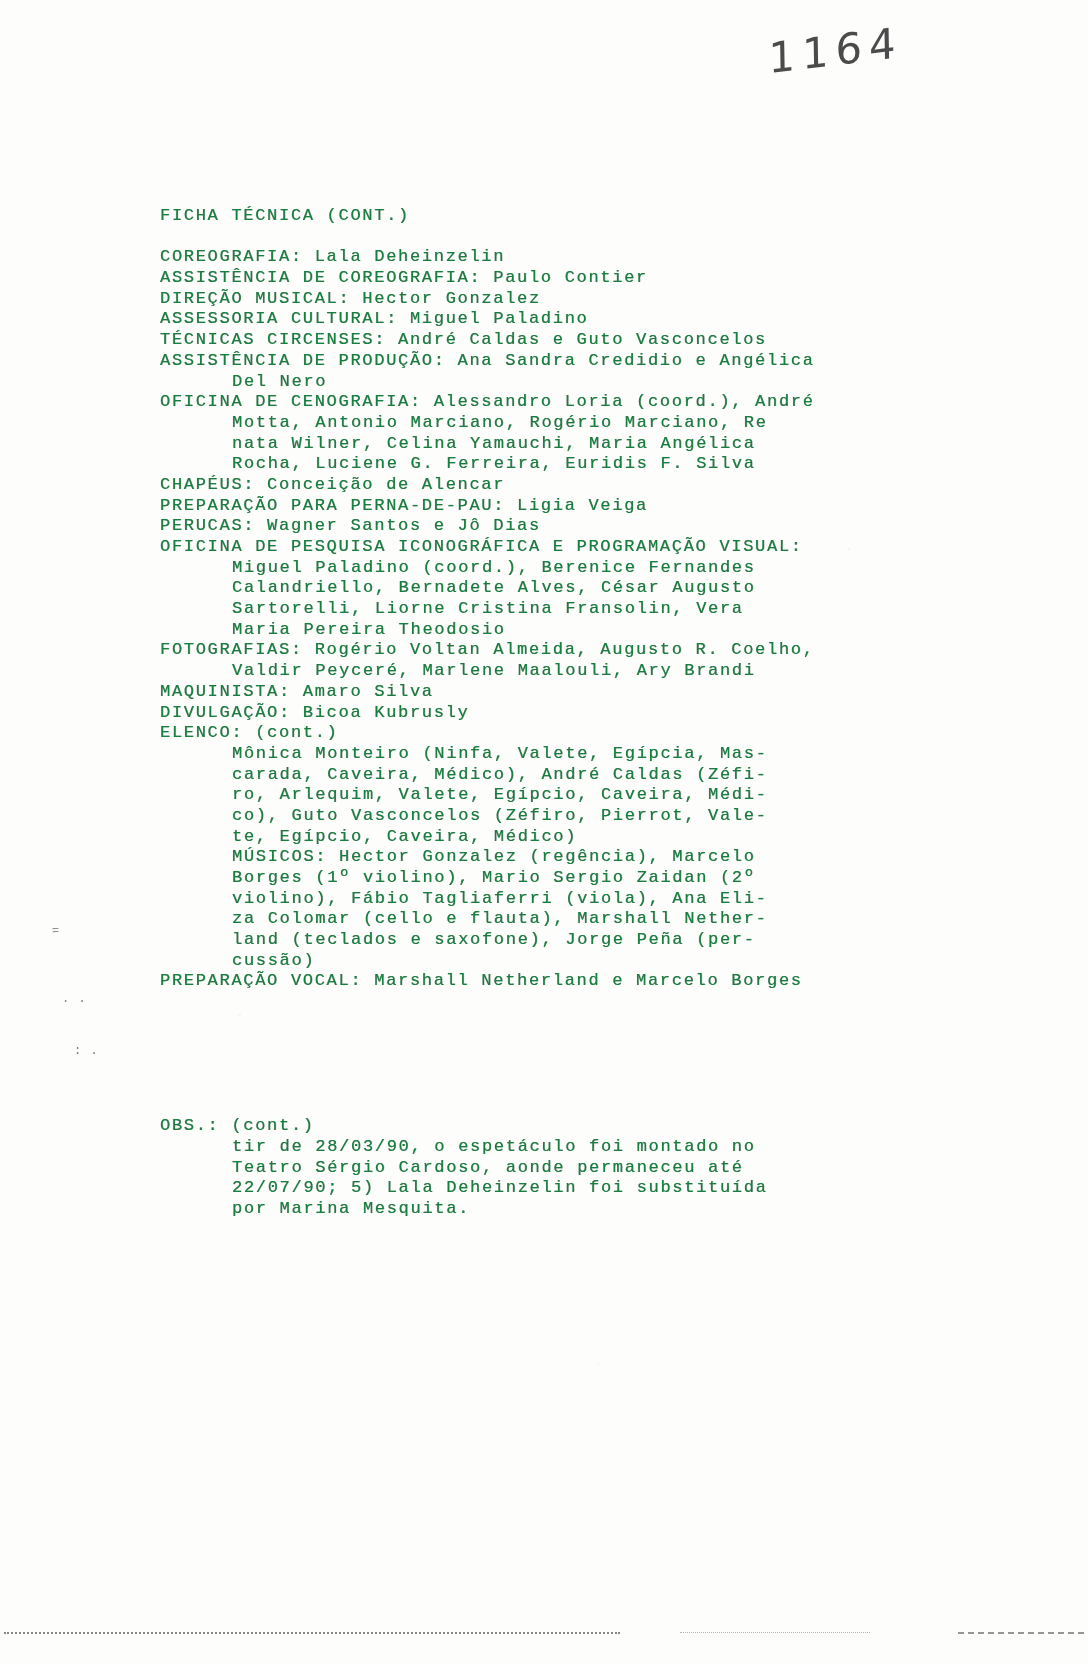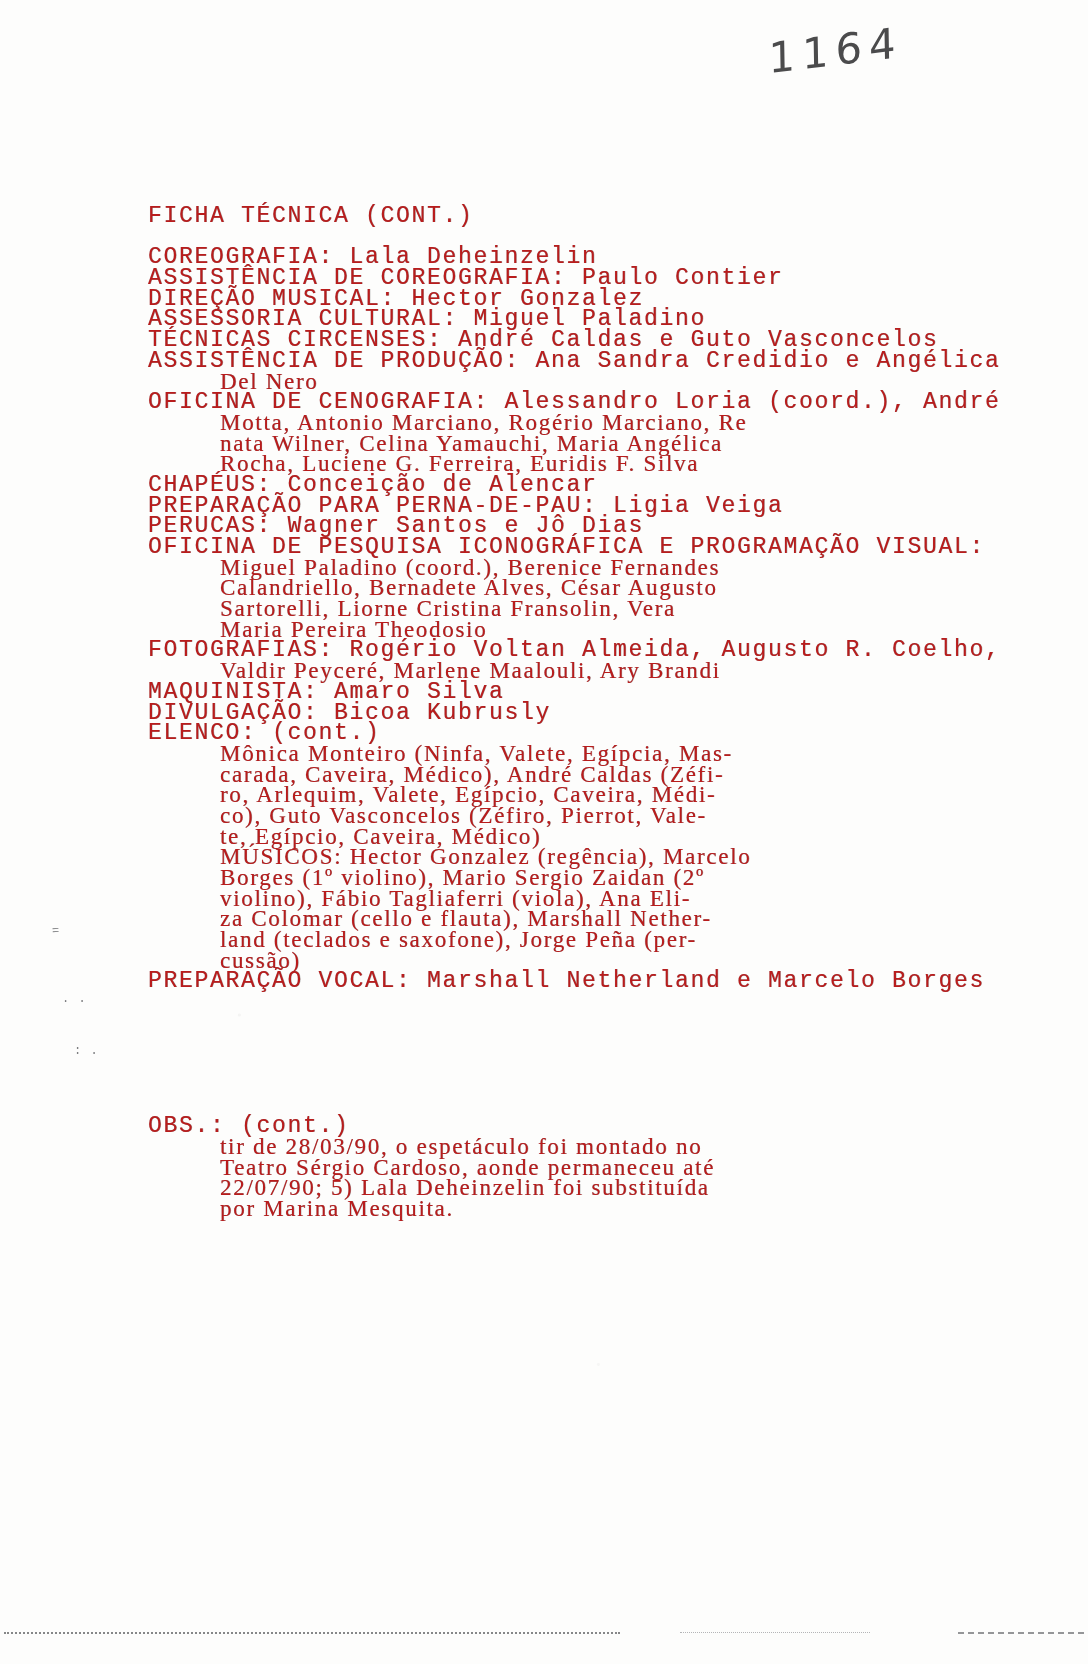--- a/index.html
+++ b/index.html
@@ -19,36 +19,35 @@
     position: absolute;
     inset: 0;
     background:
       radial-gradient(circle at 22% 61%, rgba(0,0,0,0.035) 0 1px, transparent 2px),
       radial-gradient(circle at 78% 33%, rgba(0,0,0,0.03) 0 1px, transparent 2px),
       radial-gradient(circle at 55% 82%, rgba(0,0,0,0.028) 0 1px, transparent 2px),
       #fdfdfc;
   }
   .doc-body {
     position: absolute;
-    left: 148px;
+    left: 160px;
     top: 206px;
     width: 800px;
-    color: #b91c1c;
-    font-size: 23px;
+    color: #15803d;
+    font-size: 17px;
     line-height: 20.7px;
     letter-spacing: 1.7px;
     white-space: pre;
     text-shadow: 0.4px 0.3px 0 rgba(45,45,48,0.38), -0.3px -0.2px 0 rgba(70,70,72,0.22);
   }
   .line {
     height: 20.7px;
   }
   .ind-1 {
     padding-left: 72px;
-    font-family: Liberation Serif, serif;
   }
   .hand-number {
     position: absolute;
     left: 768px;
     top: 26px;
     font-family: "DejaVu Sans", sans-serif;
     font-size: 42px;
     color: #2c2c2e;
     letter-spacing: 7px;
     transform: rotate(-7deg) skewX(-6deg);

